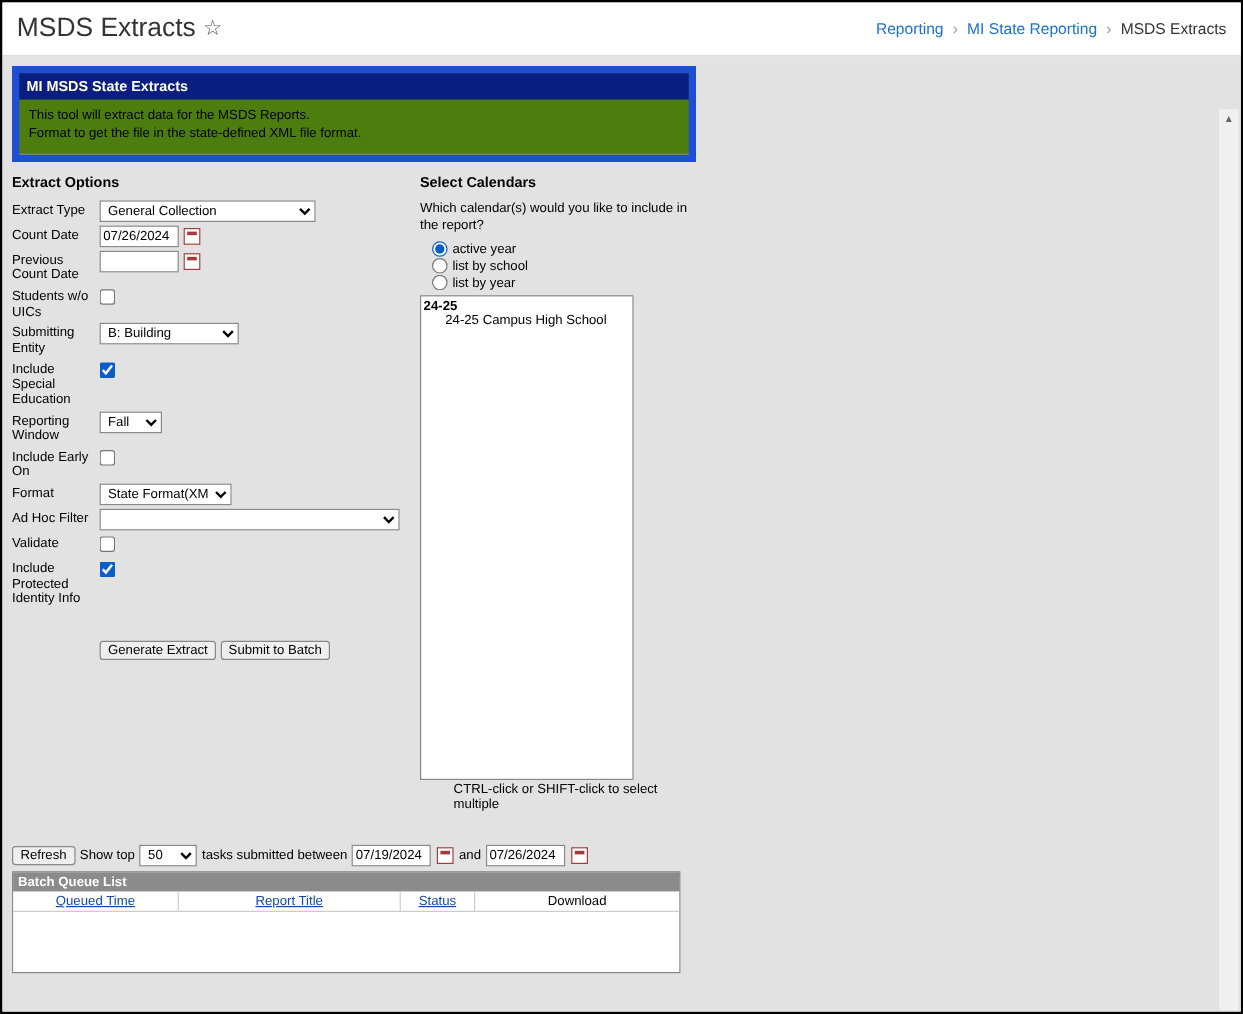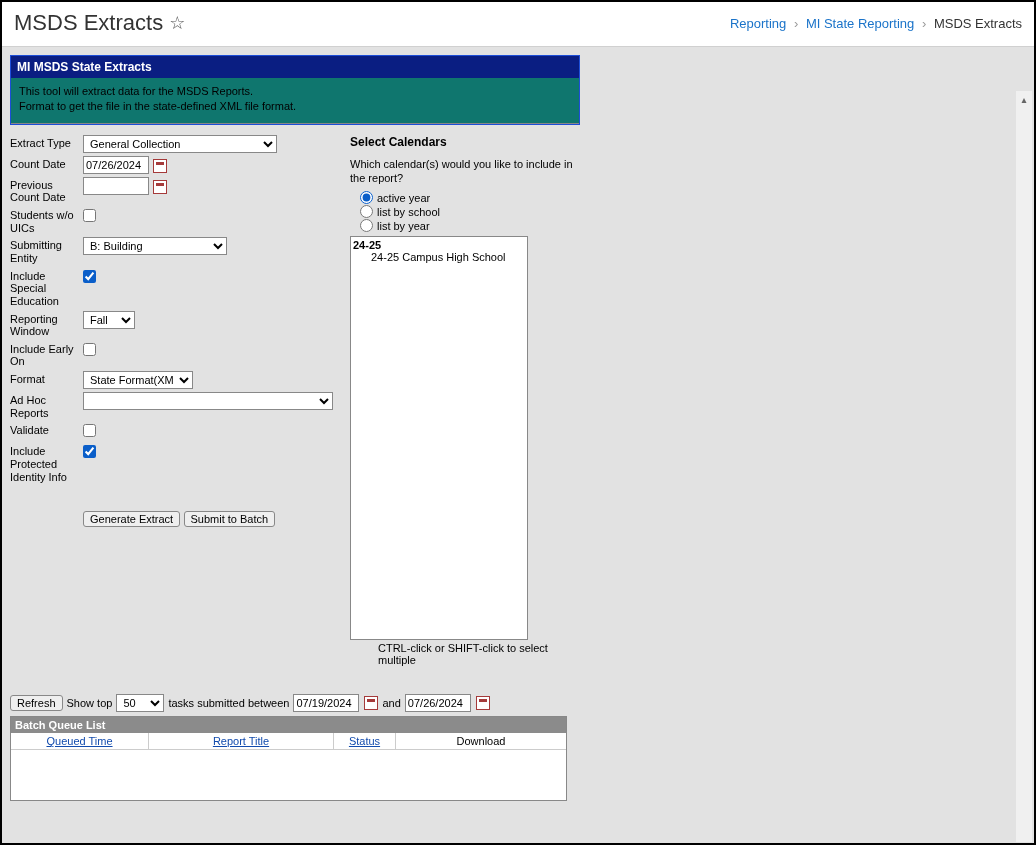--- a/index.html
+++ b/index.html
@@ -33,22 +33,22 @@
     display: flex;
     background: #e2e2e2;
     height: calc(100% - 44px);
     position: relative;
   }
   .main-col {
     width: 578px;
     padding: 8px 0 0 8px;
   }
   .panel {
-    background: #0f766e;
-    border: 1px solid #1d4ed8;
+    background: #4d7c0f;
+    border: 6px solid #1d4ed8;
   }
   .panel-header {
     background: #0a1e82;
     color: #fff;
     font-weight: 700;
     font-size: 12px;
     padding: 4px 6px;
   }
   .panel-body {
     padding: 6px 8px 8px 8px;
@@ -73,22 +73,22 @@
   }
   .form-field { flex: 1; }
   select, input[type="text"] {
     font-family: inherit;
     font-size: 11px;
     padding: 1px 2px;
     border: 1px solid #888;
     background: #fff;
     height: 18px;
   }
-  .select-wide { width: 194px; }
-  .select-mid { width: 144px; }
+  .select-wide { width: 180px; }
+  .select-mid { width: 116px; }
   .select-small { width: 52px; }
   .date-input { width: 66px; }
   .cal-icon {
     display: inline-block;
     width: 14px; height: 14px;
     border: 1px solid #a53a3a;
     background: #fff;
     position: relative;
     vertical-align: middle;
     margin-left: 1px;
@@ -200,20 +200,21 @@
       <div class="panel-header">MI MSDS State Extracts</div>
       <div class="panel-body">
         <div>This tool will extract data for the MSDS Reports.</div>
         <div>Format to get the file in the state-defined XML file format.</div>
       </div>
     </div>
 
     <div class="columns">
 
       <div class="left-col">
+        <div class="section-title">Extract Options</div>
 
         <div class="form-row">
           <div class="form-label">Extract Type</div>
           <div class="form-field">
             <select class="select-wide">
               <option>General Collection</option>
             </select>
           </div>
         </div>
 
@@ -269,21 +270,21 @@
         <div class="form-row">
           <div class="form-label">Format</div>
           <div class="form-field">
             <select class="format-select">
               <option>State Format(XML)</option>
             </select>
           </div>
         </div>
 
         <div class="form-row">
-          <div class="form-label">Ad Hoc Reports</div>
+          <div class="form-label">Ad Hoc Filter</div>
           <div class="form-field">
             <select class="adhoc-select">
               <option></option>
             </select>
           </div>
         </div>
 
         <div class="form-row">
           <div class="form-label">Validate</div>
           <div class="form-field"><input type="checkbox" style=""></div>

